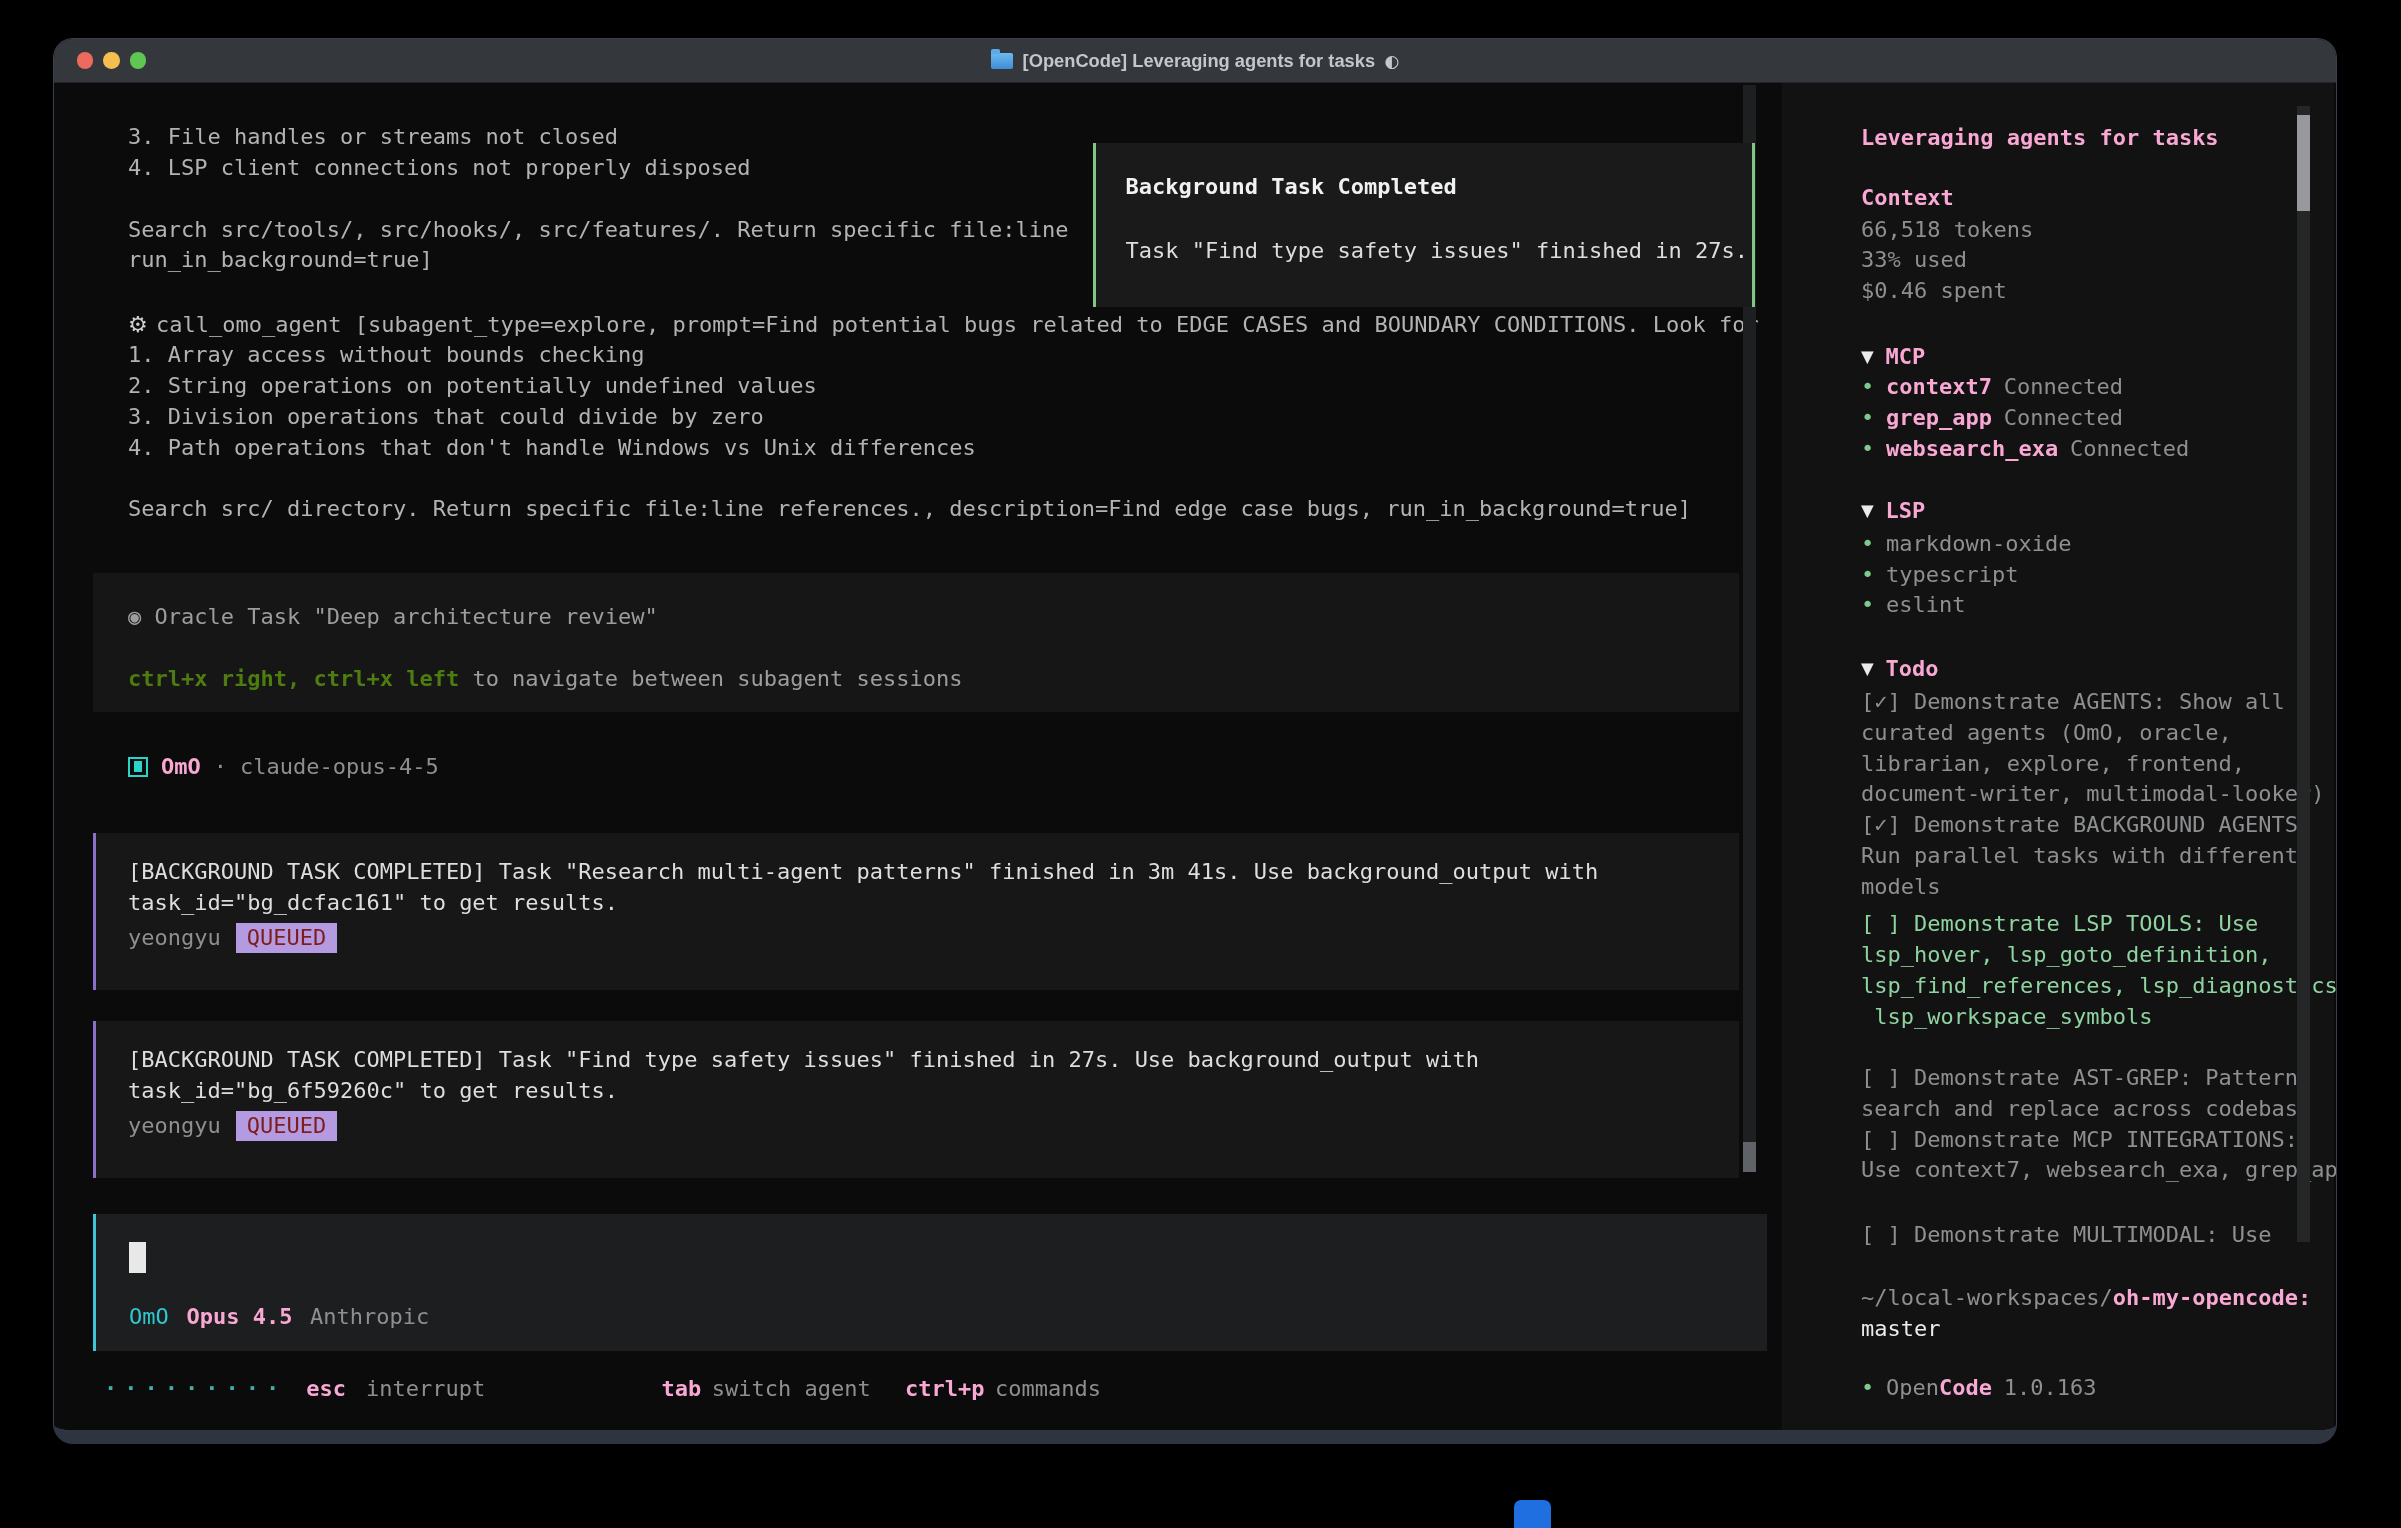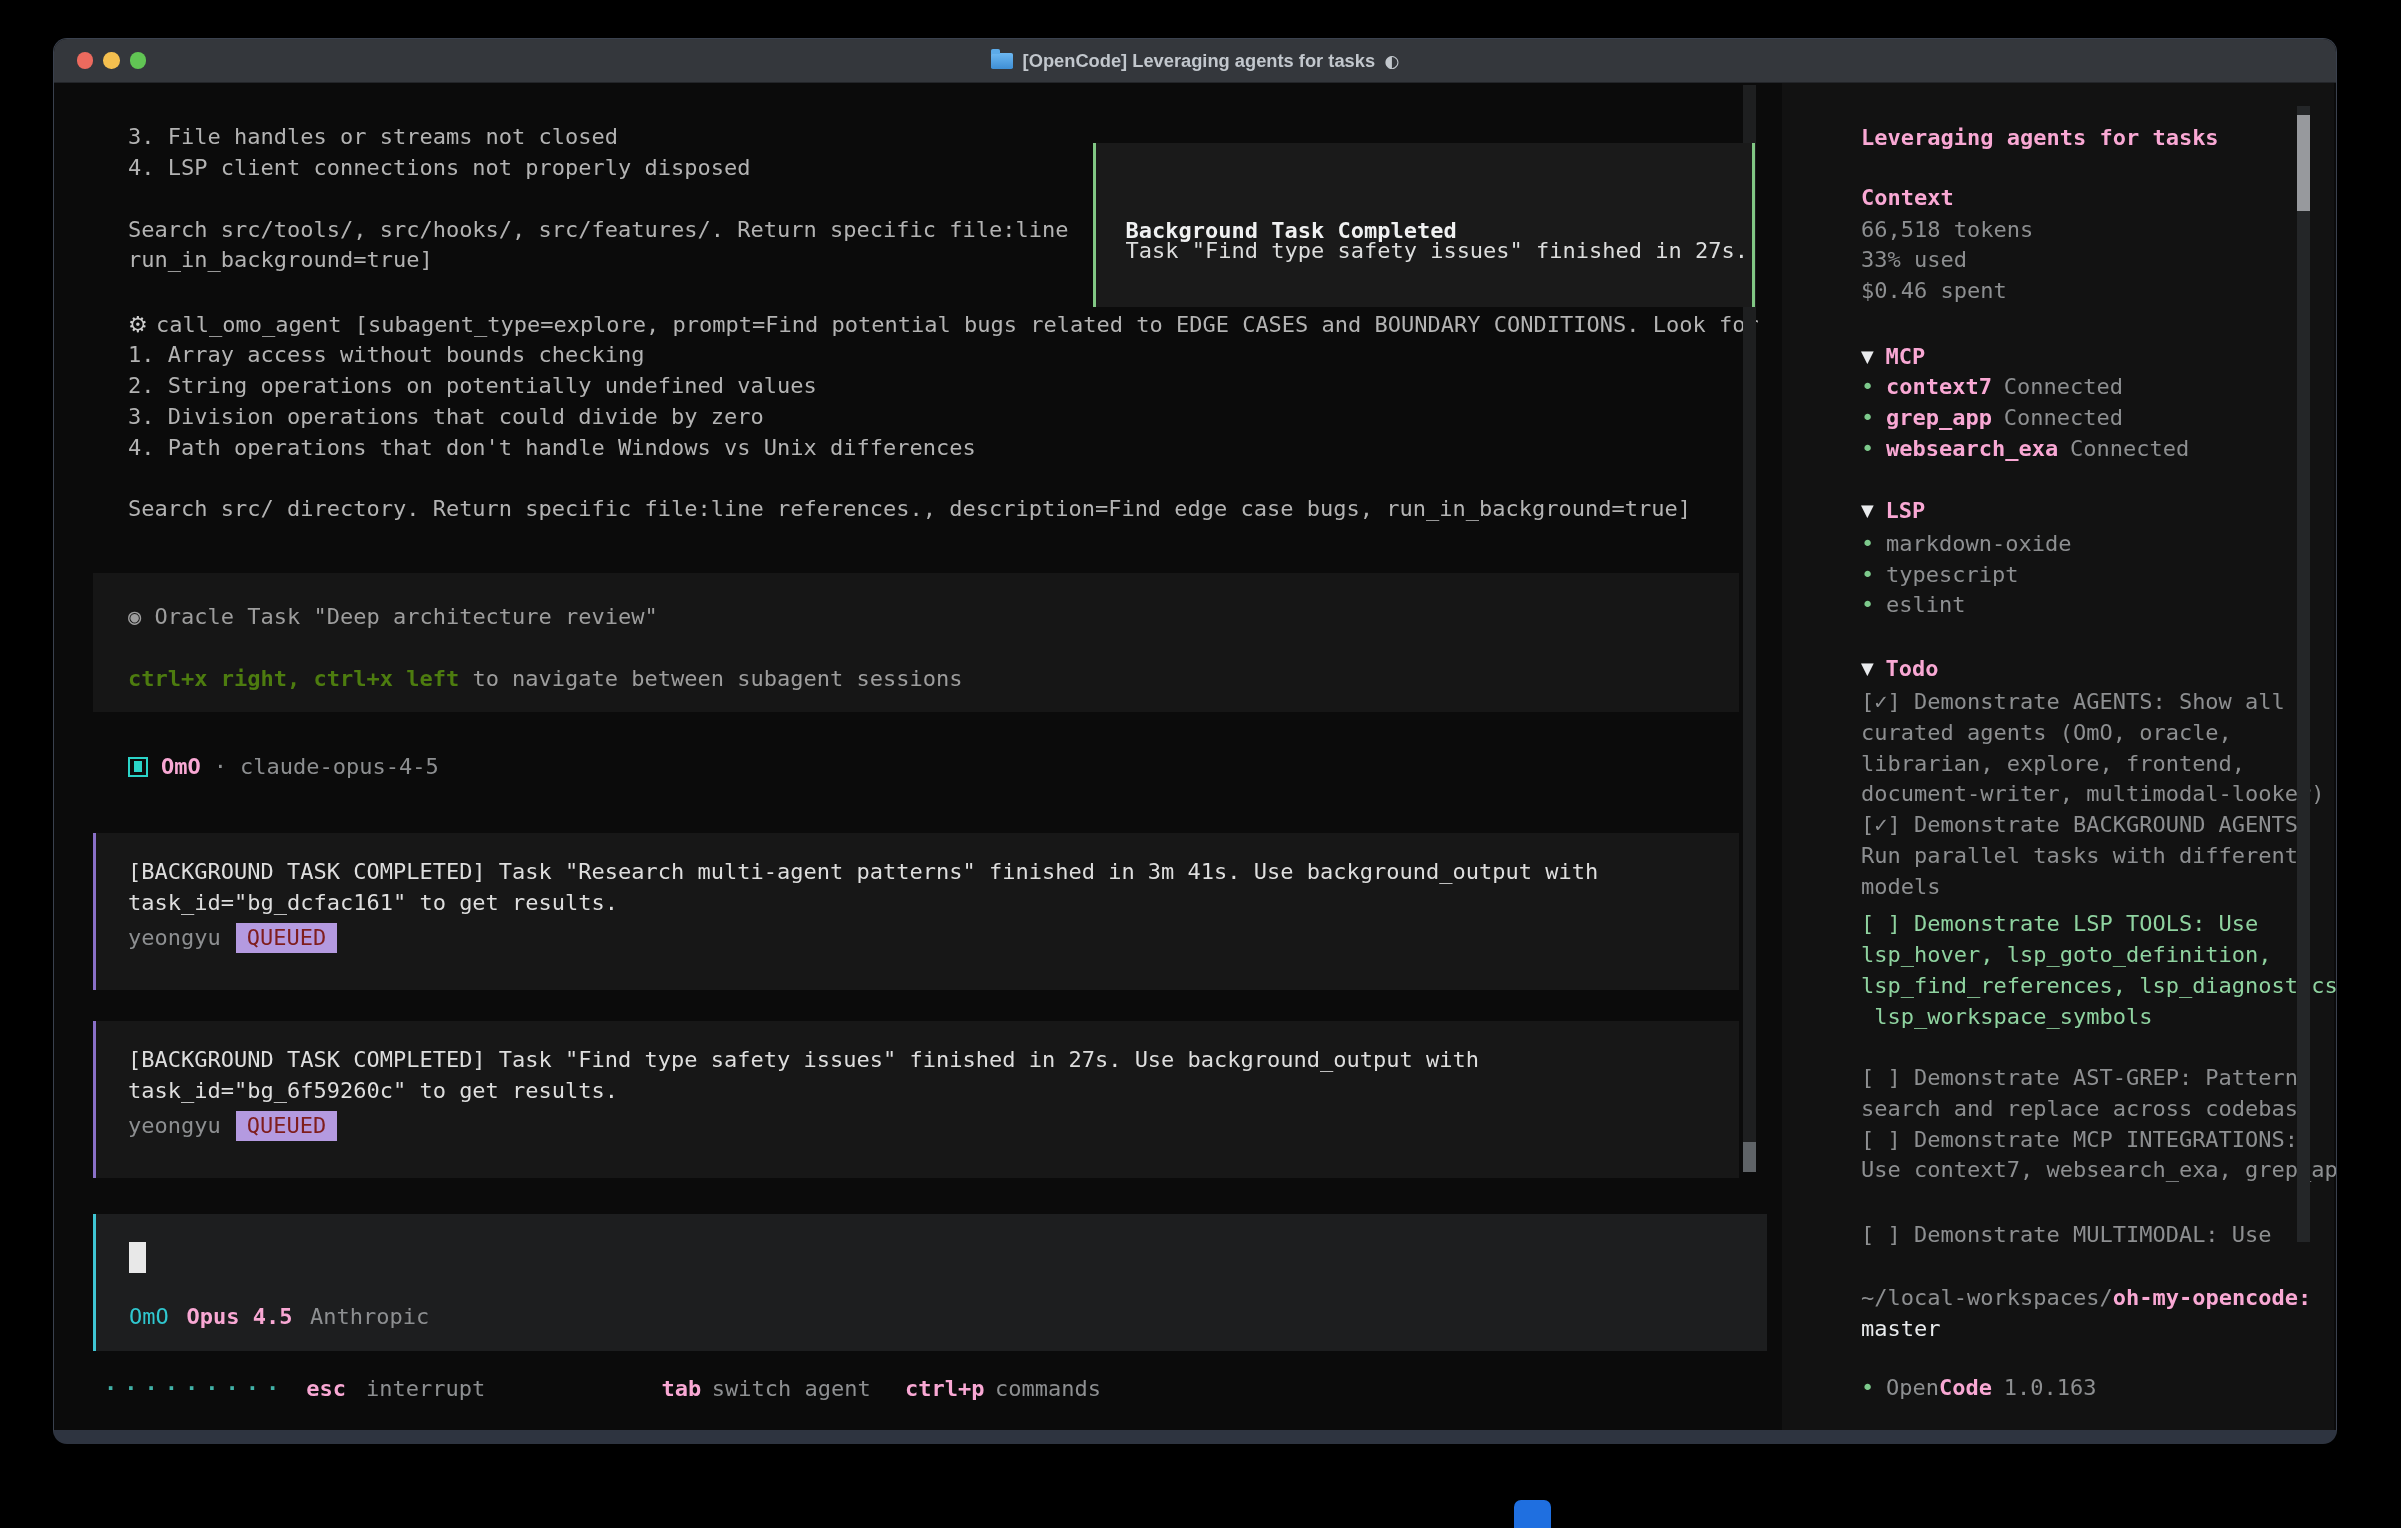--- a/index.html
+++ b/index.html
@@ -1,20 +1,20 @@
 <!DOCTYPE html>
 <html style="font-size:9.5px"><head>
 <meta charset="utf-8">
 <style>
   html,body{margin:0;padding:0;background:#000;}
   .stage{position:relative;width:2401px;height:1528px;background:#000;overflow:hidden;
          font-family:"DejaVu Sans Mono","DejaVu Sans",monospace;}
   
   .window{position:absolute;left:53px;top:38px;width:2284px;height:1406px;
-          border:1.8px solid #3a414e;border-bottom:14px solid #2e3440;border-radius:14px;
+          border:1.8px solid #3a414e;border-bottom:14px solid #2e3440;border-radius:20px;
           background:#0b0b0b;overflow:hidden;box-sizing:border-box;}
   .titlebar{position:relative;height:43px;background:#34373c;border-bottom:0.6px solid #232529;}
   .lights{position:absolute;left:22.5px;top:13px;display:flex;gap:10px;}
   .light{width:16.5px;height:16.5px;border-radius:50%;}
   .light.red{background:#ec6a5e}.light.yellow{background:#f4bf4f}.light.green{background:#61c554}
   .titlecenter{position:absolute;left:0;right:0;top:0;height:43px;display:flex;align-items:center;justify-content:center;gap:9.5px;
                font-family:"Liberation Sans",sans-serif;font-weight:bold;font-size:18.3px;color:#c2c7cd;}
   .foldericon{position:relative;width:22.5px;height:16px;background:linear-gradient(#6db8f2,#3e8ed4);border-radius:1.8px;}
   .foldericon::before{content:"";position:absolute;left:0;top:-3.5px;width:9.5px;height:4.7px;background:#5caae8;border-radius:1.8px 1.8px 0 0;}
   .moon{font-family:"DejaVu Sans",sans-serif;font-size:17px;color:#c2c7cd;}
@@ -22,21 +22,21 @@
   
   .ln{position:absolute;white-space:pre;font-size:22px;line-height:31px;color:#b3b3b3;}
   .white{color:#f9a8d4;font-weight:bold;}
   .dim{color:#8d8f91;}
   .greentx{color:#8fd3a0;}
   
   .mainpane{position:absolute;left:0;top:0;width:1728px;height:1348px;background:#0b0b0b;}
   .gear{color:#cfcfcf;font-family:"DejaVu Sans",sans-serif;margin-right:8.3px;}
   .notif{position:absolute;left:1039px;top:60px;width:662px;height:164px;background:#1a1a1a;
          border-left:3px solid #81c784;border-right:3px solid #81c784;box-sizing:border-box;z-index:5;}
-  .notif .t{position:absolute;left:29.5px;top:31px;font-size:22px;color:#f0f1f2;font-weight:bold;white-space:pre;margin-top:44px;}
+  .notif .t{position:absolute;left:29.5px;top:31px;font-size:22px;color:#f0f1f2;font-weight:bold;white-space:pre;}
   .notif .b{position:absolute;left:29.5px;top:95px;font-size:22px;color:#dcdddd;white-space:pre;}
   .oraclebox{position:absolute;left:39px;top:490px;width:1646px;height:139px;background:#161616;}
   .oraclebox .l1{position:absolute;left:35px;top:31px;font-size:22px;color:#9d9d9d;white-space:pre;}
   .oraclebox .l2{position:absolute;left:35px;top:93px;font-size:22px;color:#9d9d9d;white-space:pre;}
   .oraclebox .hintb{color:#4d7c0f;font-weight:bold;}
   .agentrow{position:absolute;left:74px;top:671px;display:flex;align-items:center;gap:13px;font-size:22px;}
   .omoicon{width:20px;height:20px;border:2.4px solid #2bd4c8;display:flex;align-items:center;justify-content:center;box-sizing:border-box;}
   .omoicon .fill{width:8.3px;height:11.8px;background:#2bd4c8;}
   .taskbox{position:absolute;left:39px;width:1646px;height:157px;background:#171717;border-left:3.5px solid #8a70c8;box-sizing:border-box;}
   .taskbox .r1{position:absolute;left:32px;top:26px;font-size:22px;color:#dedede;white-space:pre;}

